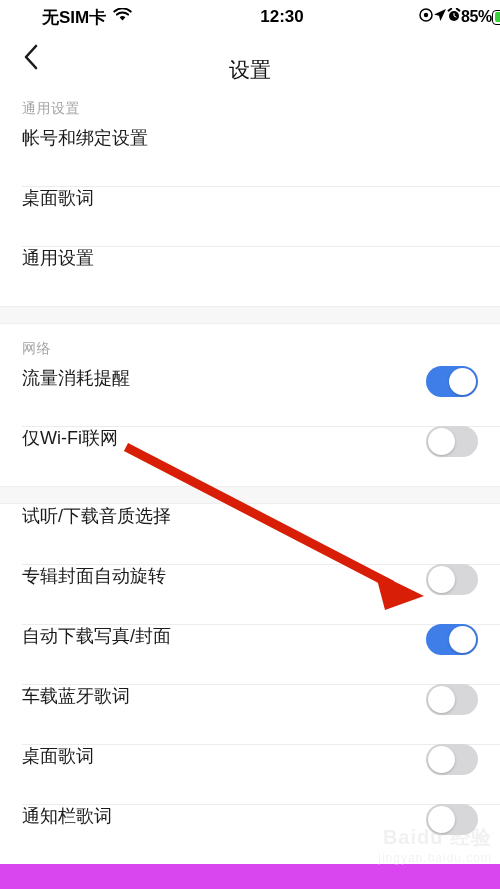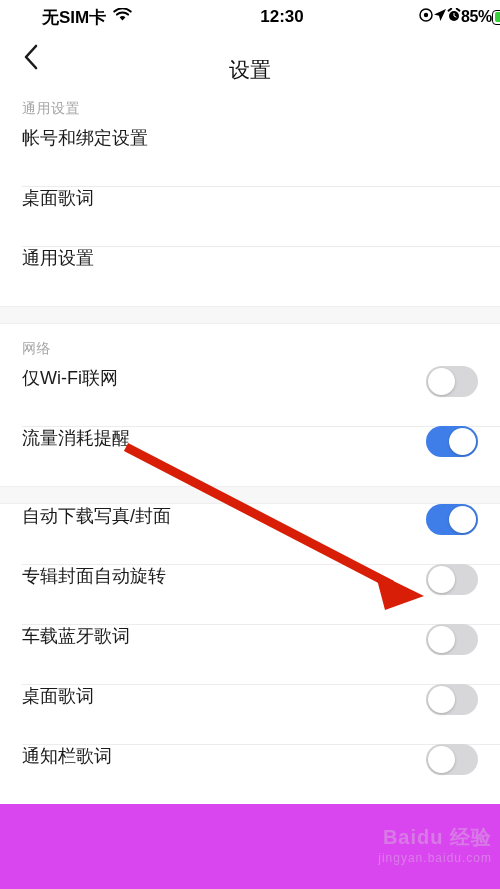--- a/index.html
+++ b/index.html
@@ -164,43 +164,46 @@
       <span class="row-label">桌面歌词</span>
     </div>
     <div class="row">
       <span class="row-label">通用设置</span>
     </div>
 
     <div class="section-gap"></div>
 
     <div class="section-head">网络</div>
     <div class="row">
-      <span class="row-label">仅Wi-Fi联网</span>
-      <span class="switch">
-        <span class="knob"></span>
-      </span>
-    </div>
-    <div class="row">
       <span class="row-label">流量消耗提醒</span>
       <span class="switch on">
         <span class="knob"></span>
       </span>
     </div>
+    <div class="row">
+      <span class="row-label">仅Wi-Fi联网</span>
+      <span class="switch">
+        <span class="knob"></span>
+      </span>
+    </div>
 
     <div class="section-gap"></div>
 
+    <div class="row">
+      <span class="row-label">试听/下载音质选择</span>
+    </div>
+    <div class="row">
+      <span class="row-label">专辑封面自动旋转</span>
+      <span class="switch">
+        <span class="knob"></span>
+      </span>
+    </div>
     <div class="row">
       <span class="row-label">自动下载写真/封面</span>
       <span class="switch on">
-        <span class="knob"></span>
-      </span>
-    </div>
-    <div class="row">
-      <span class="row-label">专辑封面自动旋转</span>
-      <span class="switch">
         <span class="knob"></span>
       </span>
     </div>
     <div class="row">
       <span class="row-label">车载蓝牙歌词</span>
       <span class="switch">
         <span class="knob"></span>
       </span>
     </div>
     <div class="row">

